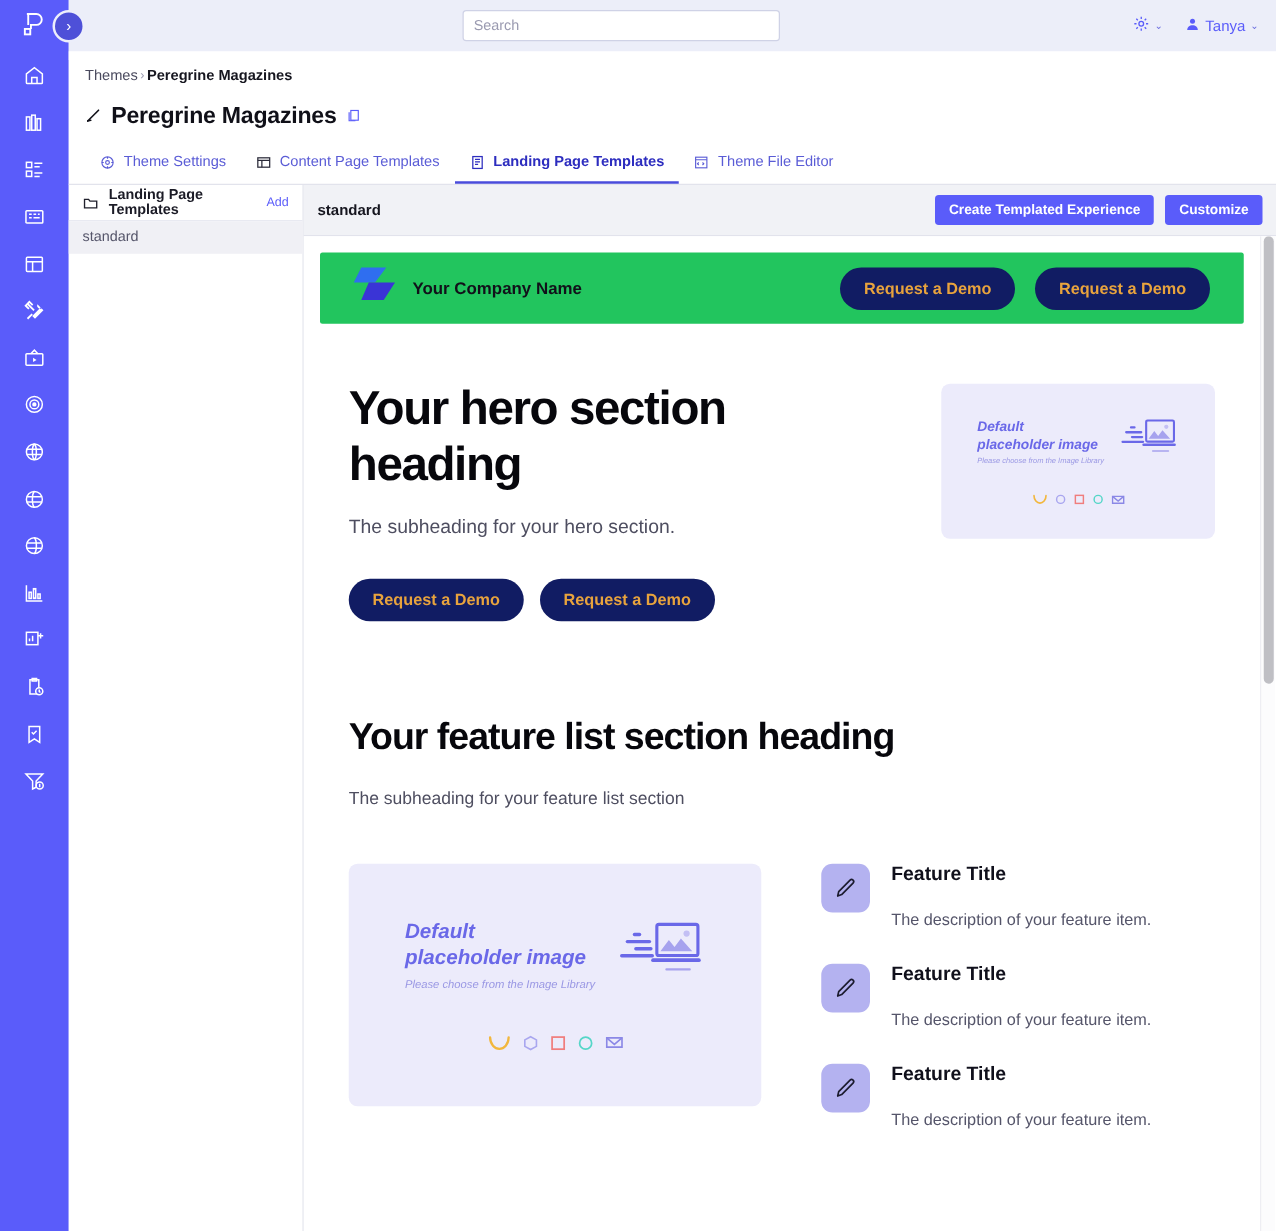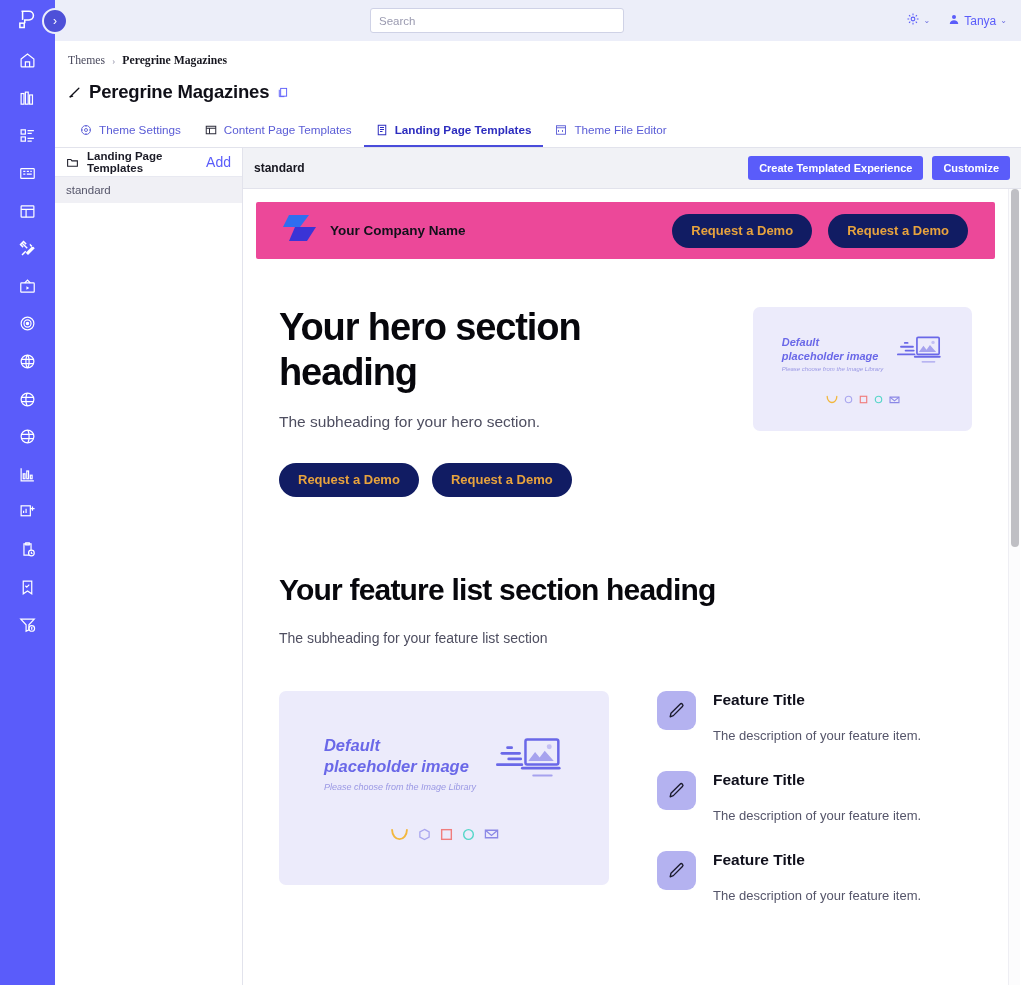--- a/index.html
+++ b/index.html
@@ -67,23 +67,22 @@
   .caret { font-size: 8px; color: #6c6ee0; }
 
   
   .page-head {
     position: absolute; left: 55px; top: 41px; right: 0; height: 107px;
     background: #ffffff;
     border-bottom: 1px solid #e2e3ec;
   }
   .breadcrumb {
     position: absolute; left: 13px; top: 13px;
-    display: flex; align-items: center; gap: 7px;
+    display: flex; align-items: center; gap: 2px;
     font-size: 11.7px;
-    font-family: Liberation Serif, serif;
   }
   .bc-link { color: #4a4a5e; cursor: pointer; }
   .bc-sep { color: #9b9bb0; font-size: 10px; }
   .bc-current { color: #16161f; font-weight: bold; }
 
   .title-row {
     position: absolute; left: 13px; top: 40px;
     display: flex; align-items: center; gap: 8px;
   }
   .title-pen { color: #101018; display: flex; align-items: center; }
@@ -111,21 +110,21 @@
     border-right: 1px solid #e2e3ec;
   }
   .list-head {
     height: 29px; display: flex; align-items: center;
     padding: 0 11px; gap: 8px;
     border-bottom: 1px solid #e8e9f1;
   }
   .list-head-title {
     font-size: 11.5px; font-weight: bold; color: #1b1b26; flex: 1;
   }
-  .list-add { font-size: 14px; color: #5a5cfa; cursor: pointer; }
+  .list-add { font-size: 10px; color: #5a5cfa; cursor: pointer; }
   .folder-icon { color: #20202c; display: flex; align-items: center; }
   .list-item {
     height: 26px; display: flex; align-items: center;
     padding: 0 11px; font-size: 11.5px; color: #55556a;
     background: #f0f0f5; cursor: pointer;
   }
 
   
   .preview-head {
     position: absolute; left: 243px; top: 148px; right: 0; height: 41px;
@@ -144,21 +143,21 @@
 
   .preview-body {
     position: absolute; left: 243px; top: 189px; right: 0; bottom: 0;
     background: #ffffff; overflow: hidden;
   }
   .preview-scroll { position: absolute; inset: 0 13px 0 0; }
 
   
   .site-header {
     margin: 13px 13px 0 13px;
-    background: #ec4899;
+    background: #22c55e;
     height: 57px; border-radius: 2px;
     display: flex; align-items: center; padding: 0 27px;
   }
   .brand { display: flex; align-items: center; gap: 13px; flex: 1; }
   .brand-name { font-size: 13.5px; font-weight: bold; color: #11111a; }
 
   .cta {
     display: inline-flex; align-items: center; justify-content: center;
     background: #111c63; color: #e8a33d;
     border: none; border-radius: 40px;

